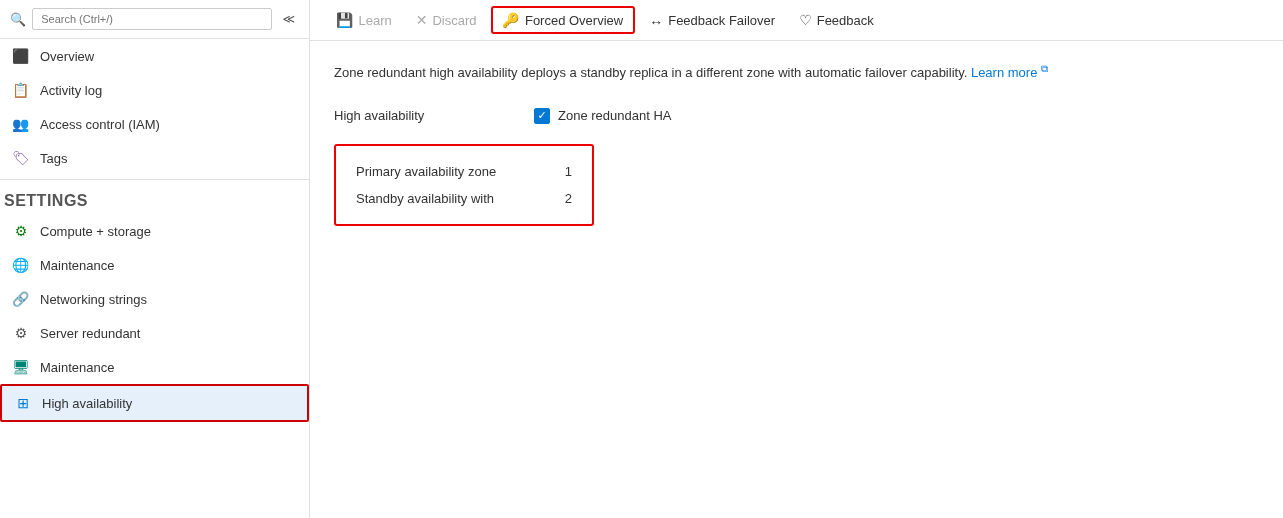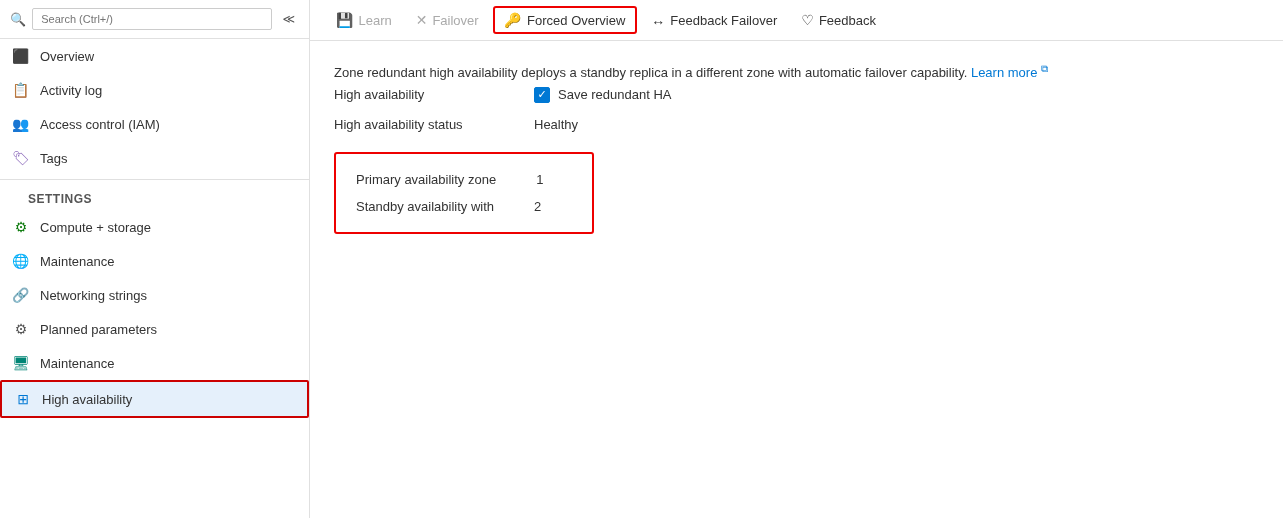--- a/index.html
+++ b/index.html
@@ -63,22 +63,22 @@
       width: 18px;
       height: 18px;
       display: flex;
       align-items: center;
       justify-content: center;
       font-size: 14px;
       flex-shrink: 0;
     }
 
     .settings-label {
-      padding: 12px 12px 4px 28px;
-      font-size: 12px;
+      padding: 12px 12px 4px 4px;
+      font-size: 16px;
       font-weight: 600;
       color: #555;
       text-transform: uppercase;
       letter-spacing: 0.5px;
       border-top: 1px solid #e0e0e0;
       margin-top: 4px;
     }
 
     
     .main {
@@ -126,21 +126,21 @@
     
     .content {
       flex: 1;
       padding: 20px 24px;
       overflow-y: auto;
     }
 
     .description-text {
       font-size: 13px;
       color: #333;
-      margin-bottom: 4px;
+      margin-bottom: 25px;
       line-height: 1.5;
     }
 
     .learn-more {
       color: #0078d4;
       text-decoration: none;
       cursor: pointer;
     }
 
     .ext-icon { font-size: 10px; vertical-align: super; }
@@ -184,20 +184,21 @@
       border-radius: 3px;
       padding: 12px 20px;
       margin-top: 6px;
       display: inline-block;
       min-width: 260px;
     }
 
     .availability-row {
       display: flex;
       align-items: center;
+      justify-content: space-between;
       padding: 6px 0;
       font-size: 13px;
       color: #333;
     }
 
     .availability-row:not(:last-child) {
       border-bottom: none;
     }
 
     .zone-value {
@@ -249,42 +250,42 @@
   <div class="nav-item">
     <span class="nav-icon icon-blue">🌐</span>
     <span>Maintenance</span>
   </div>
   <div class="nav-item">
     <span class="nav-icon icon-teal">🔗</span>
     <span>Networking strings</span>
   </div>
   <div class="nav-item">
     <span class="nav-icon icon-gray">⚙</span>
-    <span>Planned parameters</span>
+    <span>Server redundant</span>
   </div>
   <div class="nav-item">
     <span class="nav-icon icon-cyan">🖥</span>
     <span>Maintenance</span>
   </div>
   <div class="nav-item active" style="border: 2px solid #cc0000; border-radius: 2px;">
     <span class="nav-icon icon-blue">⊞</span>
     <span>High availability</span>
   </div>
 </div>
 
 <div class="main">
 
   <div class="toolbar">
     <button class="toolbar-btn disabled">
       <span class="toolbar-icon">💾</span>
       <span>Learn</span>
     </button>
     <button class="toolbar-btn disabled">
       <span class="toolbar-icon">✕</span>
-      <span>Failover</span>
+      <span>Discard</span>
     </button>
     <button class="toolbar-btn highlighted">
       <span class="toolbar-icon icon-blue">🔑</span>
       <span>Forced Overview</span>
     </button>
     <button class="toolbar-btn">
       <span class="toolbar-icon">↔</span>
       <span>Feedback Failover</span>
     </button>
     <button class="toolbar-btn">
@@ -299,28 +300,24 @@
       <a class="learn-more" href="#">
         <span>Learn more</span>
         <span class="ext-icon">⧉</span>
       </a>
     </p>
 
     <div class="form-row">
       <span class="form-label">High availability</span>
       <div class="form-value">
         <div class="checkbox-checked">✓</div>
-        <span>Save redundant HA</span>
+        <span>Zone redundant HA</span>
       </div>
     </div>
 
-    <div class="form-row">
-      <span class="form-label">High availability status</span>
-      <span class="form-value">Healthy</span>
-    </div>
 
     <div class="availability-box">
       <div class="availability-row">
         <span>Primary availability zone</span>
         <span class="zone-value">1</span>
       </div>
       <div class="availability-row">
         <span>Standby availability with</span>
         <span class="zone-value">2</span>
       </div>

